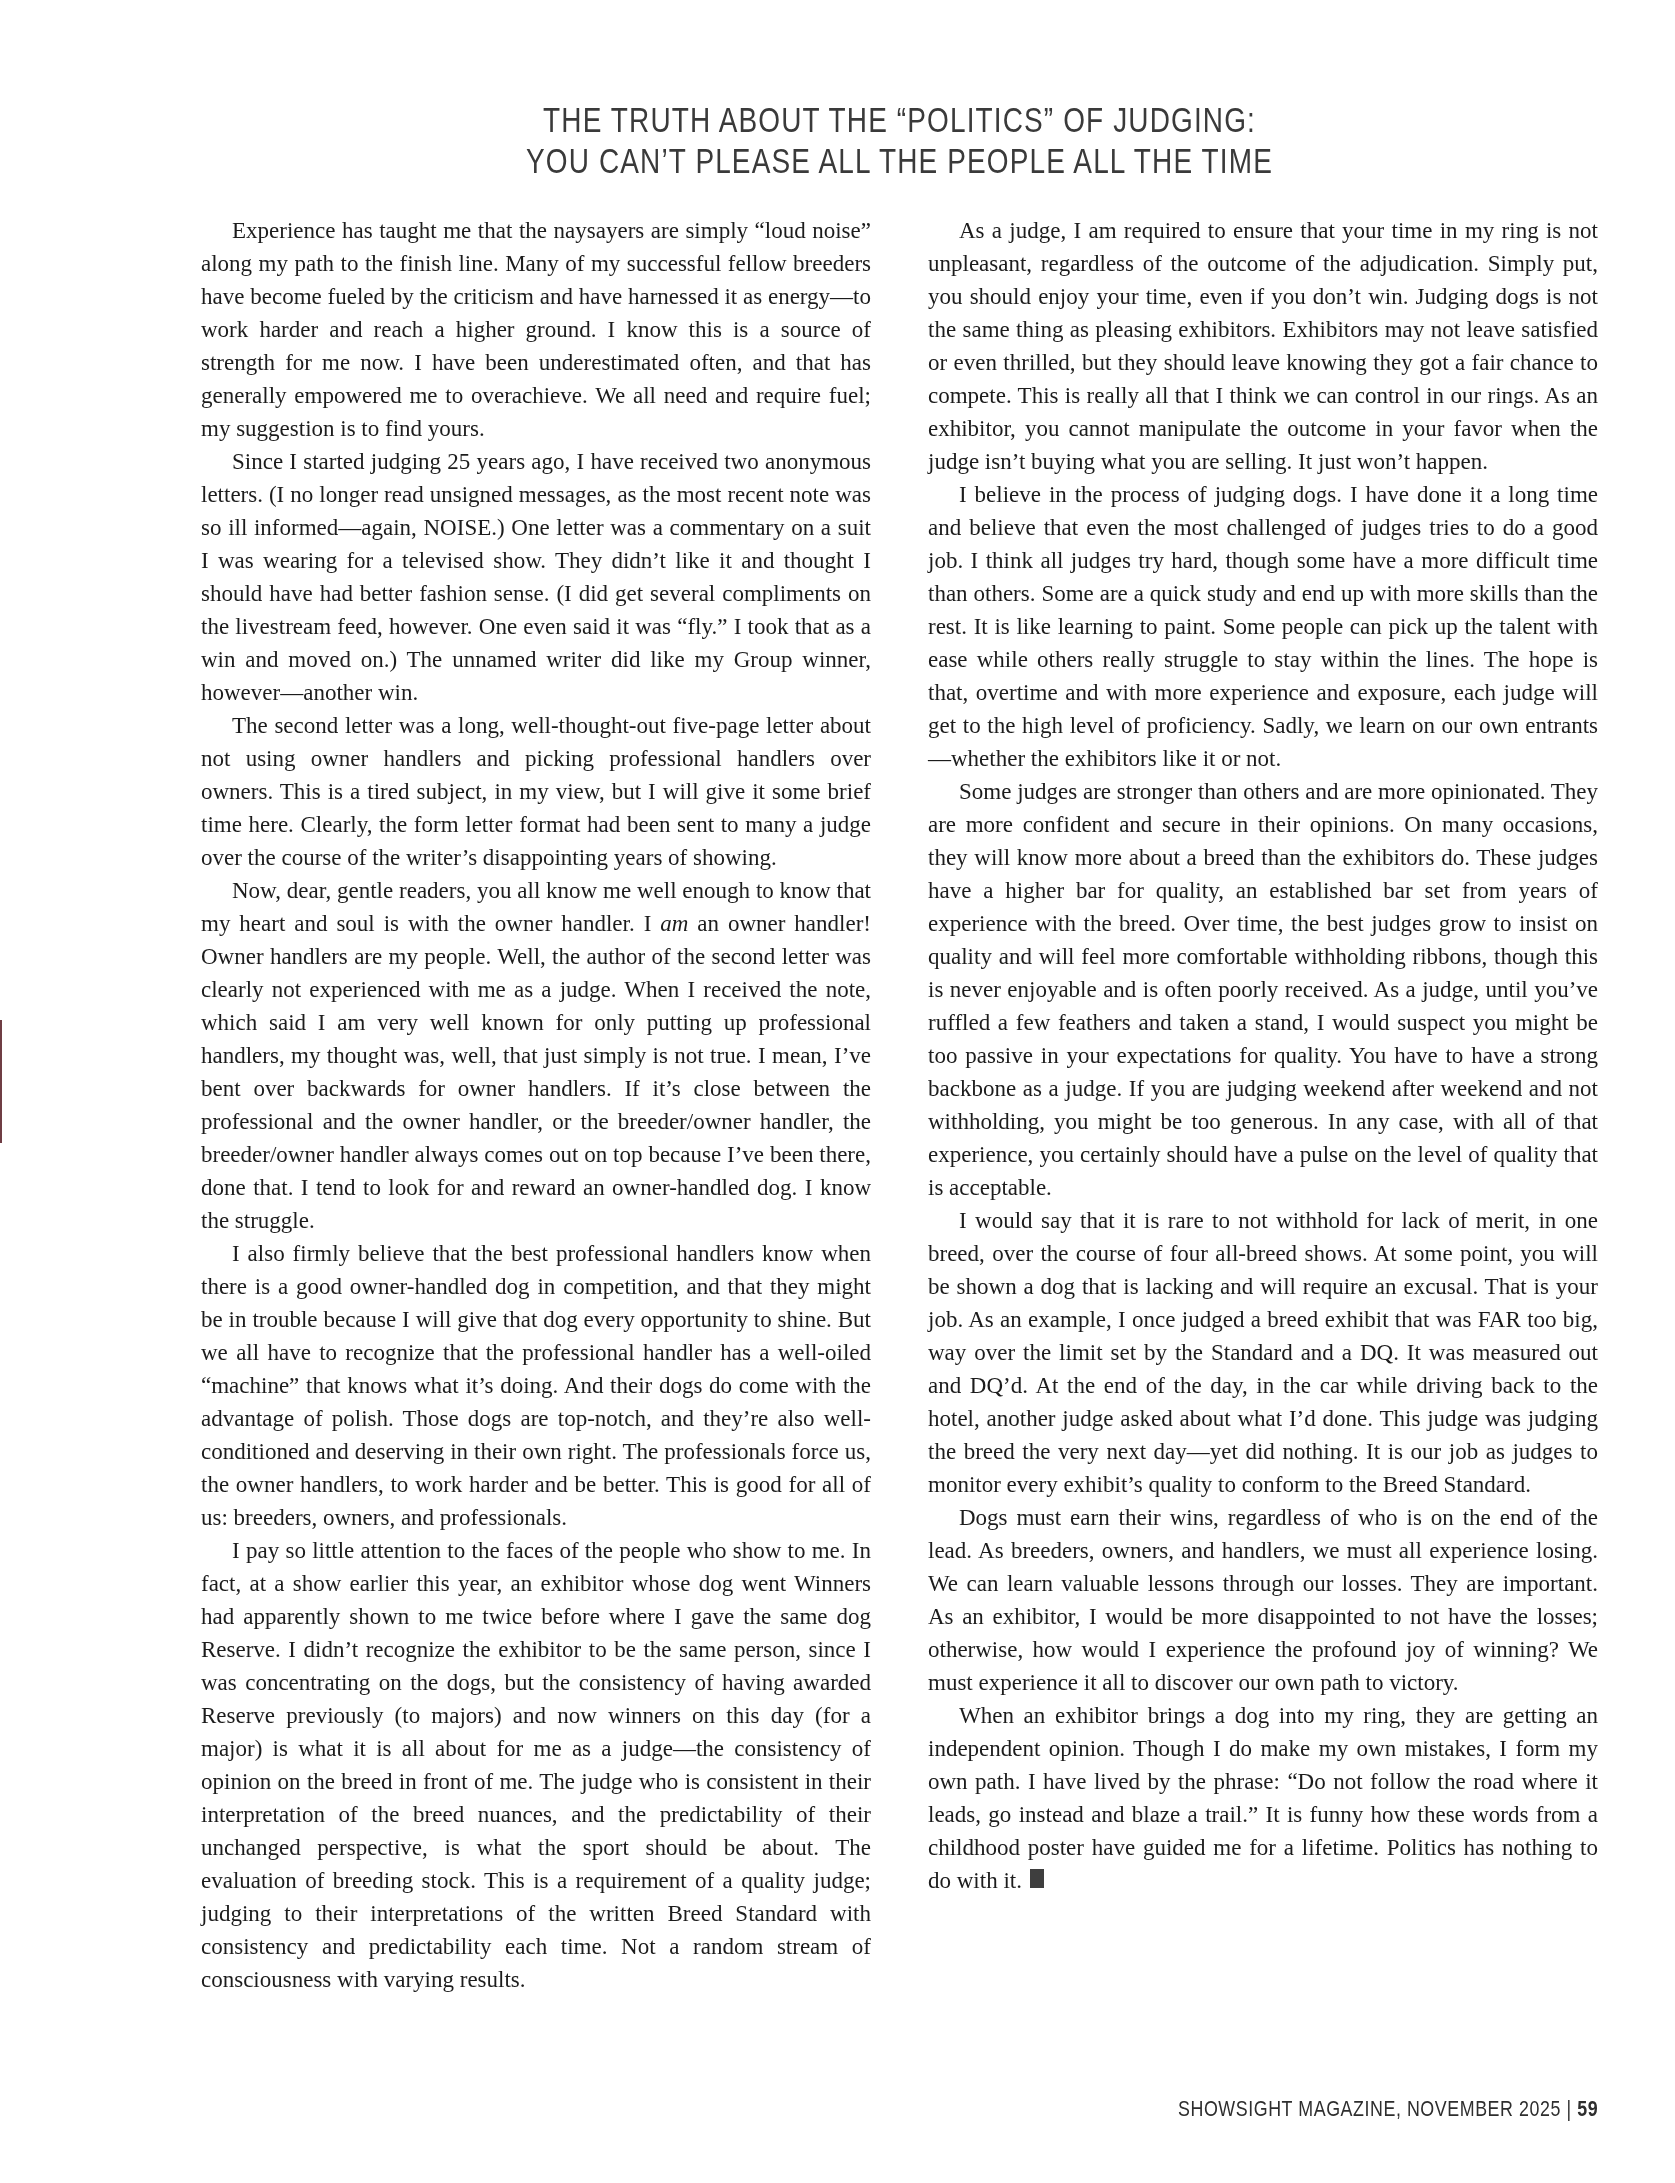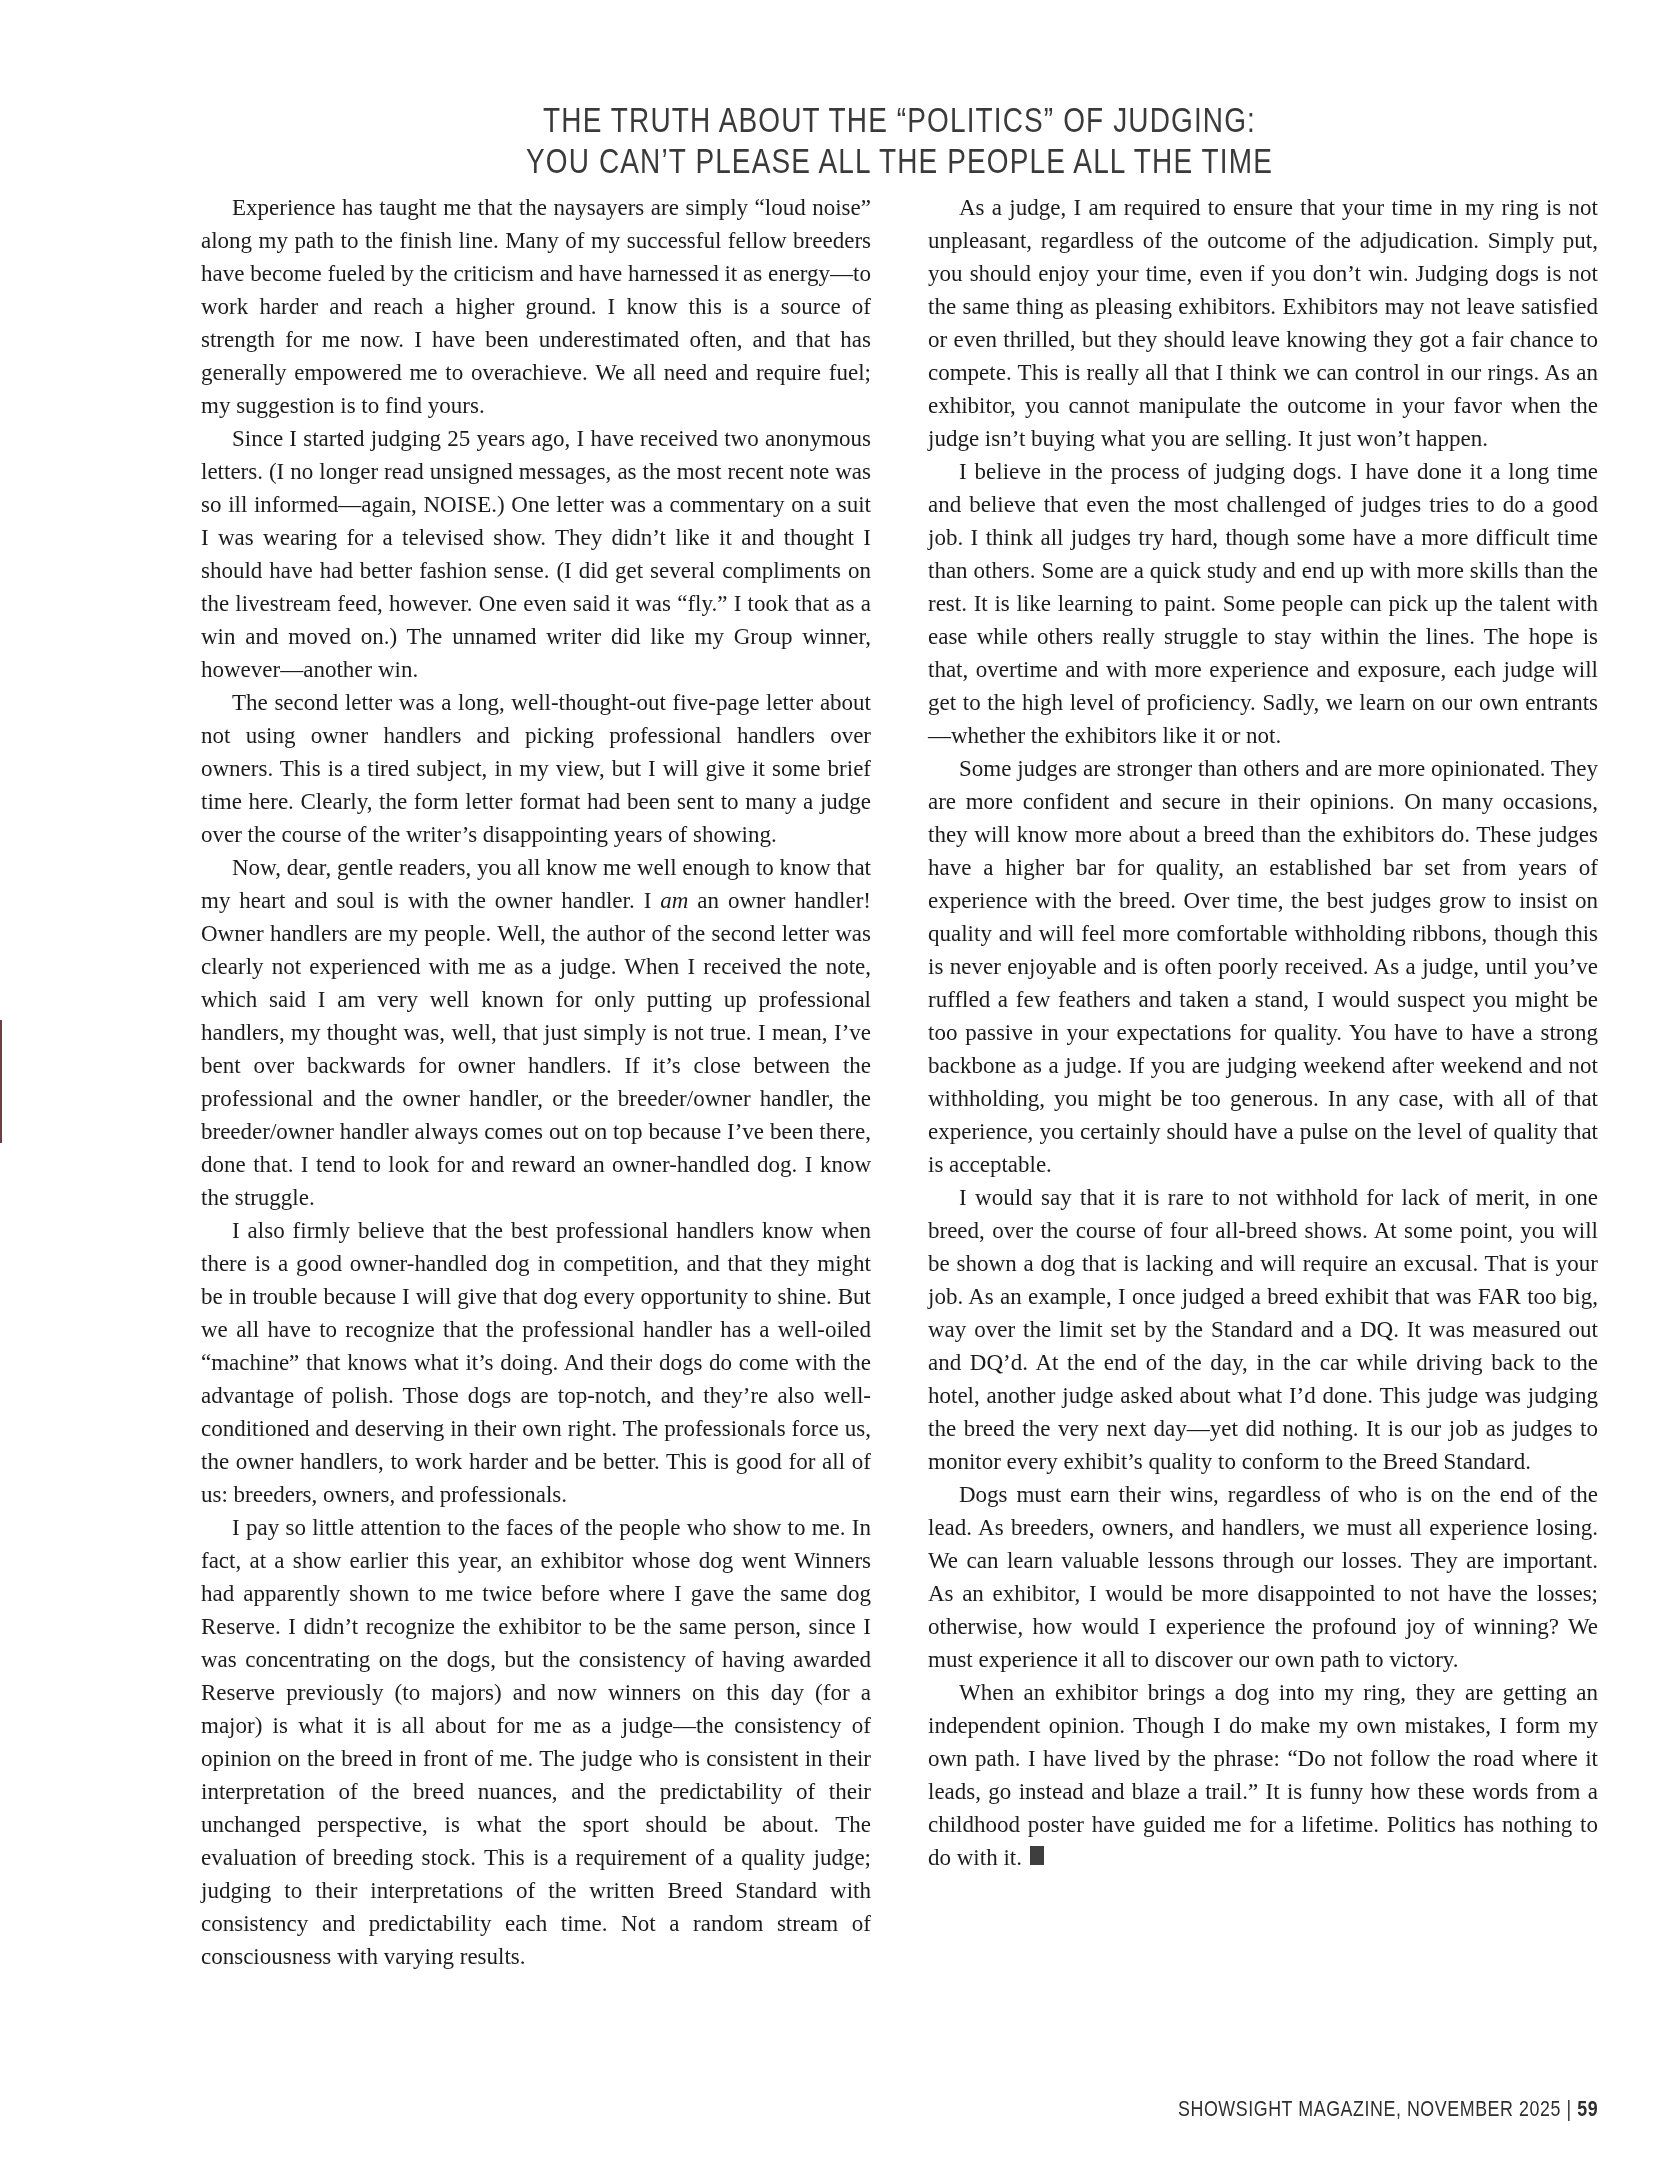--- a/index.html
+++ b/index.html
@@ -27,21 +27,21 @@
     line-height: 41px;
     letter-spacing: 1.4px;
     color: #3a3a3a;
     transform: scaleX(0.80);
     transform-origin: 50% 0;
     white-space: nowrap;
   }
   .title-line { display: block; }
   .columns {
     position: absolute;
-    top: 191px; left: 201px; width: 1397px;
+    top: 214px; left: 201px; width: 1397px;
     display: flex;
     column-gap: 57px;
     color: #1c1c1c;
     justify-content: center;
   }
   .col {
     width: 670px;
     font-size: 23px;
     line-height: 33px;
     text-align: justify;

